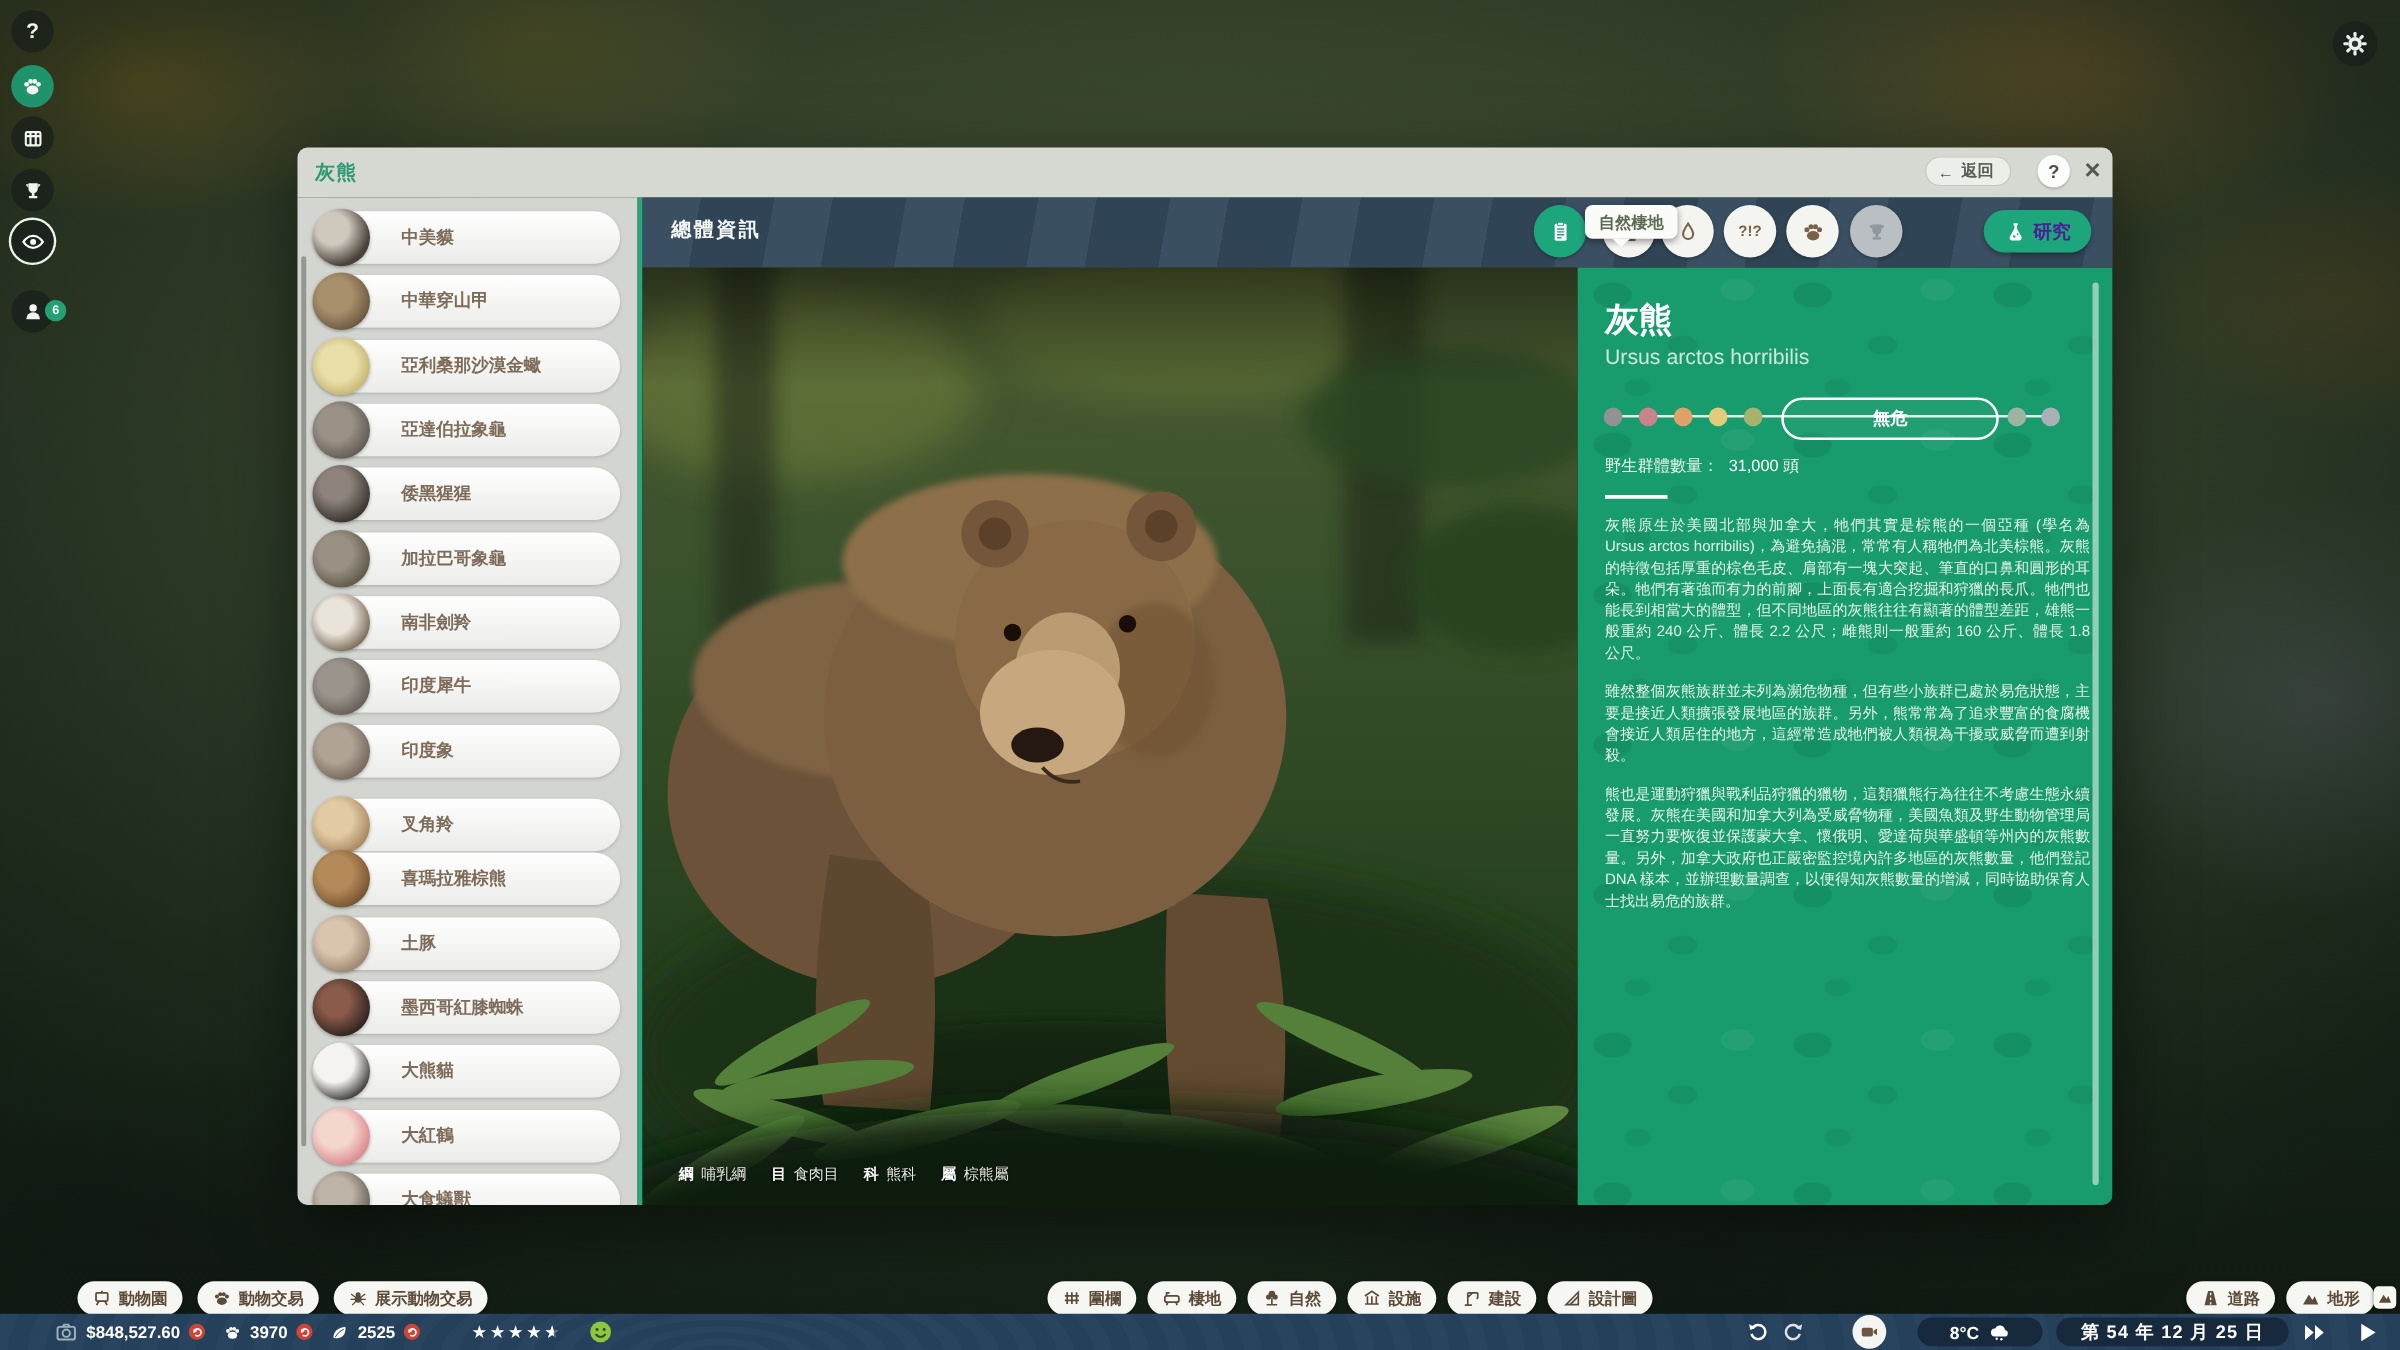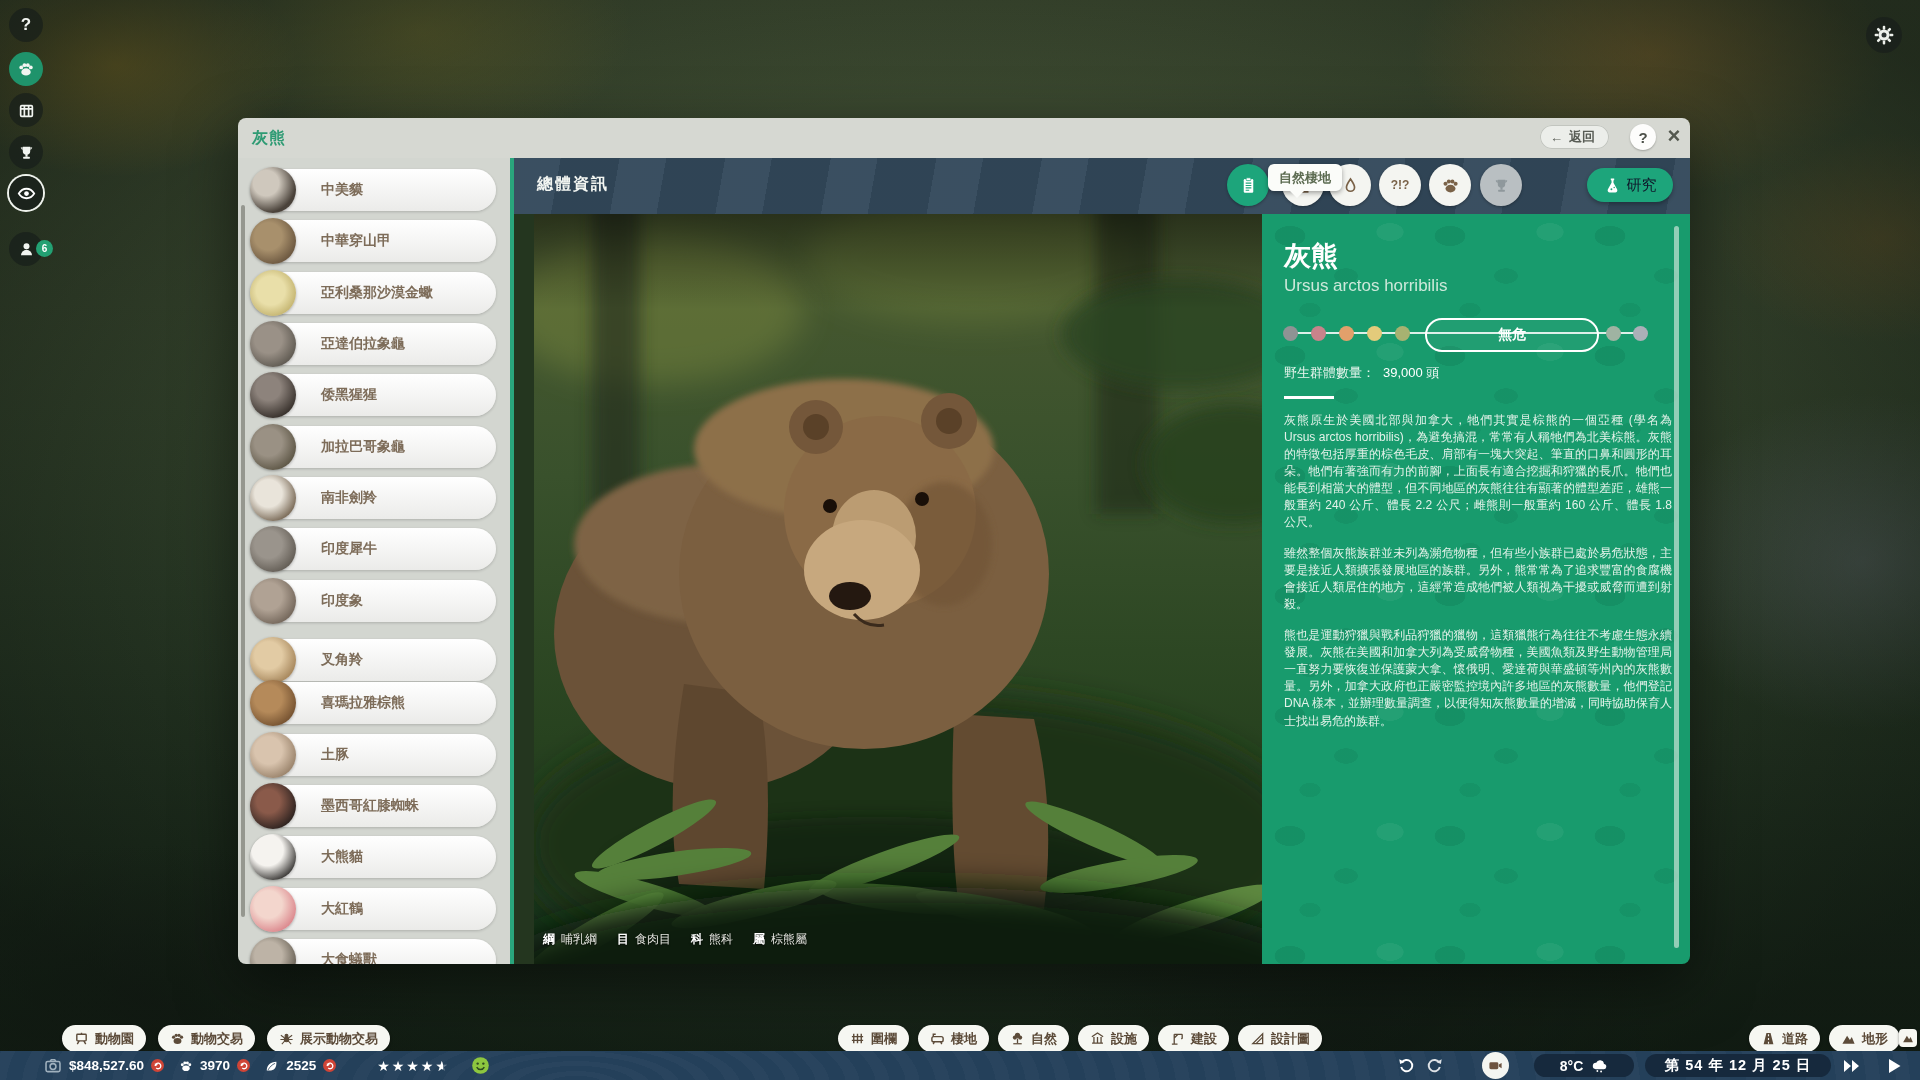--- a/index.html
+++ b/index.html
@@ -70,28 +70,28 @@
   
   .content-hd{position:absolute;left:276px;top:40px;width:1176px;height:56px;background:#33495b;
     background-image:repeating-linear-gradient(100deg,rgba(255,255,255,.035) 0 46px,rgba(0,0,0,.07) 46px 104px);}
   .content-title{position:absolute;left:23px;top:16px;font-size:16px;font-weight:bold;color:#f3f6f2;letter-spacing:2px;}
   .tab{position:absolute;top:6px;width:42px;height:42px;border-radius:50%;background:#f4f5f1;
     display:flex;align-items:center;justify-content:center;color:#7a6248;box-shadow:0 1px 3px rgba(0,0,0,.3);}
   .tab.sel{background:#1da57b;color:#fff;}
   .tab.dis{background:#b9bfc2;color:#8f989c;}
   .tab-qiq{font-size:12px;font-weight:bold;letter-spacing:0;}
   .research-btn{position:absolute;left:1073px;top:10px;width:86px;height:34px;border-radius:17px;background:#1da57b;
-    display:flex;align-items:center;justify-content:center;gap:6px;color:#0f172a;font-size:15px;font-weight:normal;
+    display:flex;align-items:center;justify-content:center;gap:6px;color:#4c1d95;font-size:15px;font-weight:bold;
     box-shadow:0 2px 4px rgba(0,0,0,.3);}
   
   .tooltip{position:absolute;left:754px;top:6px;height:27px;padding:0 11px;border-radius:6px;background:#fbfcf9;
     display:flex;align-items:center;font-size:13px;font-weight:bold;color:#5c6b51;box-shadow:0 2px 5px rgba(0,0,0,.35);z-index:5;}
   .tooltip:after{content:"";position:absolute;left:22px;top:27px;border:7px solid transparent;border-top-color:#fbfcf9;}
   
-  .photo{position:absolute;left:276px;top:96px;width:748px;height:750px;overflow:hidden;background:#24361f;padding-left:20px;}
+  .photo{position:absolute;left:276px;top:96px;width:748px;height:750px;overflow:hidden;background:#24361f;}
   .taxonomy{position:absolute;left:29px;bottom:16px;display:flex;gap:20px;z-index:3;
     font-size:12px;color:#e7e8e2;text-shadow:0 1px 2px rgba(0,0,0,.8);}
   .taxonomy b{color:#ffffff;margin-right:6px;font-size:12px;}
   
   .panel{position:absolute;left:1024px;top:96px;width:428px;height:750px;border-radius:0 0 8px 0;overflow:hidden;
     background-color:#189b6d;
     background-image:
       radial-gradient(26px 17px at 28px 22px,rgba(0,70,45,.13) 58%,transparent 60%),
       radial-gradient(20px 13px at 84px 62px,rgba(0,70,45,.10) 58%,transparent 60%),
       radial-gradient(23px 15px at 128px 18px,rgba(255,255,255,.05) 58%,transparent 60%),
@@ -440,21 +440,21 @@
       <div class="status-line"></div>
       <span class="dot d1" style="left:21px"></span>
       <span class="dot d2" style="left:49px"></span>
       <span class="dot d3" style="left:77px"></span>
       <span class="dot d4" style="left:105px"></span>
       <span class="dot d5" style="left:133px"></span>
       <div class="status-pill">無危</div>
       <span class="dot d6" style="left:344px"></span>
       <span class="dot d7" style="left:371px"></span>
       <div class="pop-row">
-        <span>野生群體數量：</span><b>39,000 頭</b>
+        <span>野生群體數量：</span><b>31,000 頭</b>
       </div>
       <div class="sp-divider"></div>
       <div class="panel-text">
         <p>灰熊原生於美國北部與加拿大，牠們其實是棕熊的一個亞種 (學名為 Ursus arctos horribilis)，為避免搞混，常常有人稱牠們為北美棕熊。灰熊的特徵包括厚重的棕色毛皮、肩部有一塊大突起、筆直的口鼻和圓形的耳朵。牠們有著強而有力的前腳，上面長有適合挖掘和狩獵的長爪。牠們也能長到相當大的體型，但不同地區的灰熊往往有顯著的體型差距，雄熊一般重約 240 公斤、體長 2.2 公尺；雌熊則一般重約 160 公斤、體長 1.8 公尺。</p>
         <p>雖然整個灰熊族群並未列為瀕危物種，但有些小族群已處於易危狀態，主要是接近人類擴張發展地區的族群。另外，熊常常為了追求豐富的食腐機會接近人類居住的地方，這經常造成牠們被人類視為干擾或威脅而遭到射殺。</p>
         <p>熊也是運動狩獵與戰利品狩獵的獵物，這類獵熊行為往往不考慮生態永續發展。灰熊在美國和加拿大列為受威脅物種，美國魚類及野生動物管理局一直努力要恢復並保護蒙大拿、懷俄明、愛達荷與華盛頓等州內的灰熊數量。另外，加拿大政府也正嚴密監控境內許多地區的灰熊數量，他們登記 DNA 樣本，並辦理數量調查，以便得知灰熊數量的增減，同時協助保育人士找出易危的族群。</p>
       </div>
       <div class="panel-scroll"></div>
     </div>
   </div>

